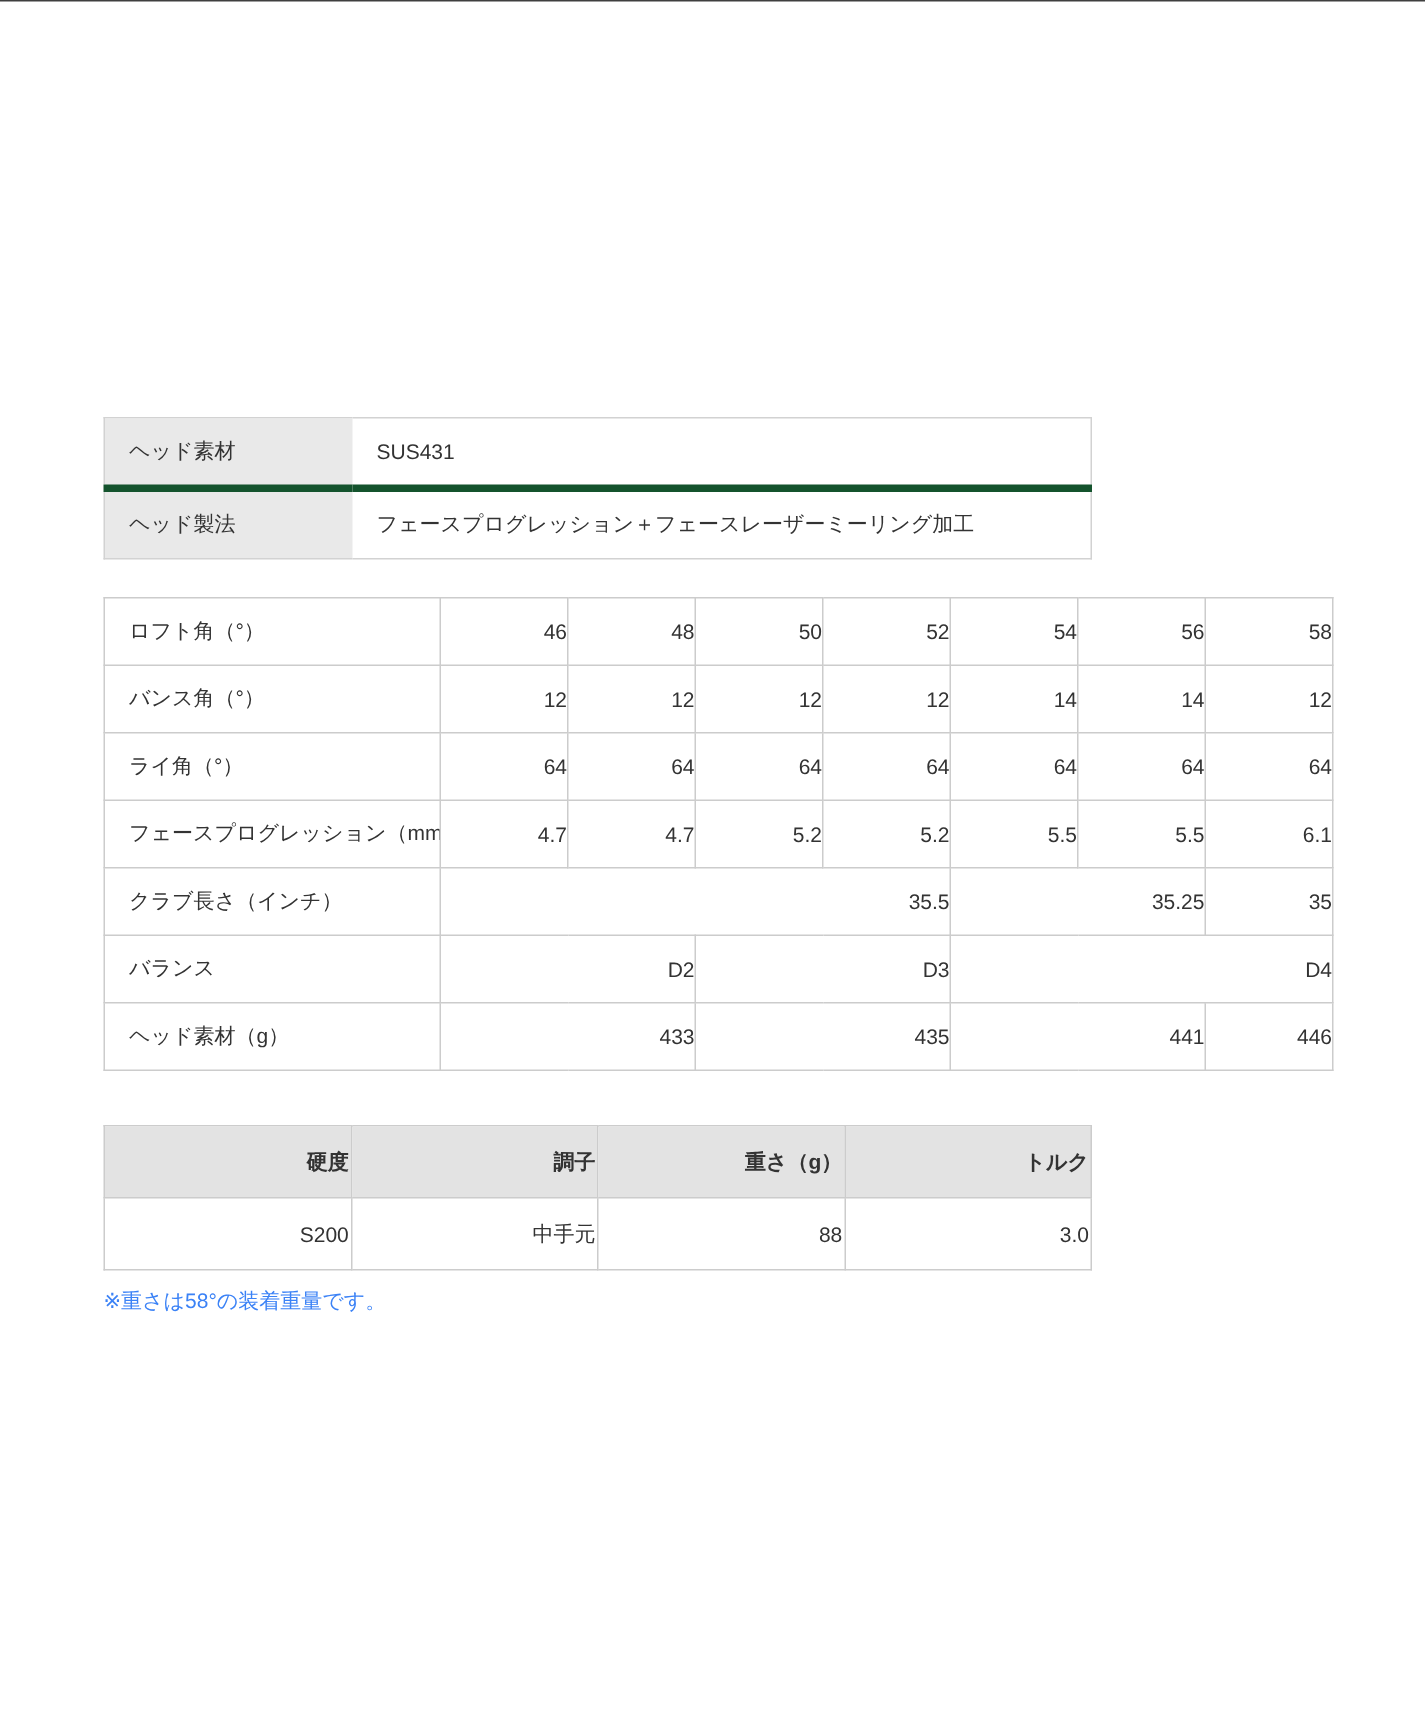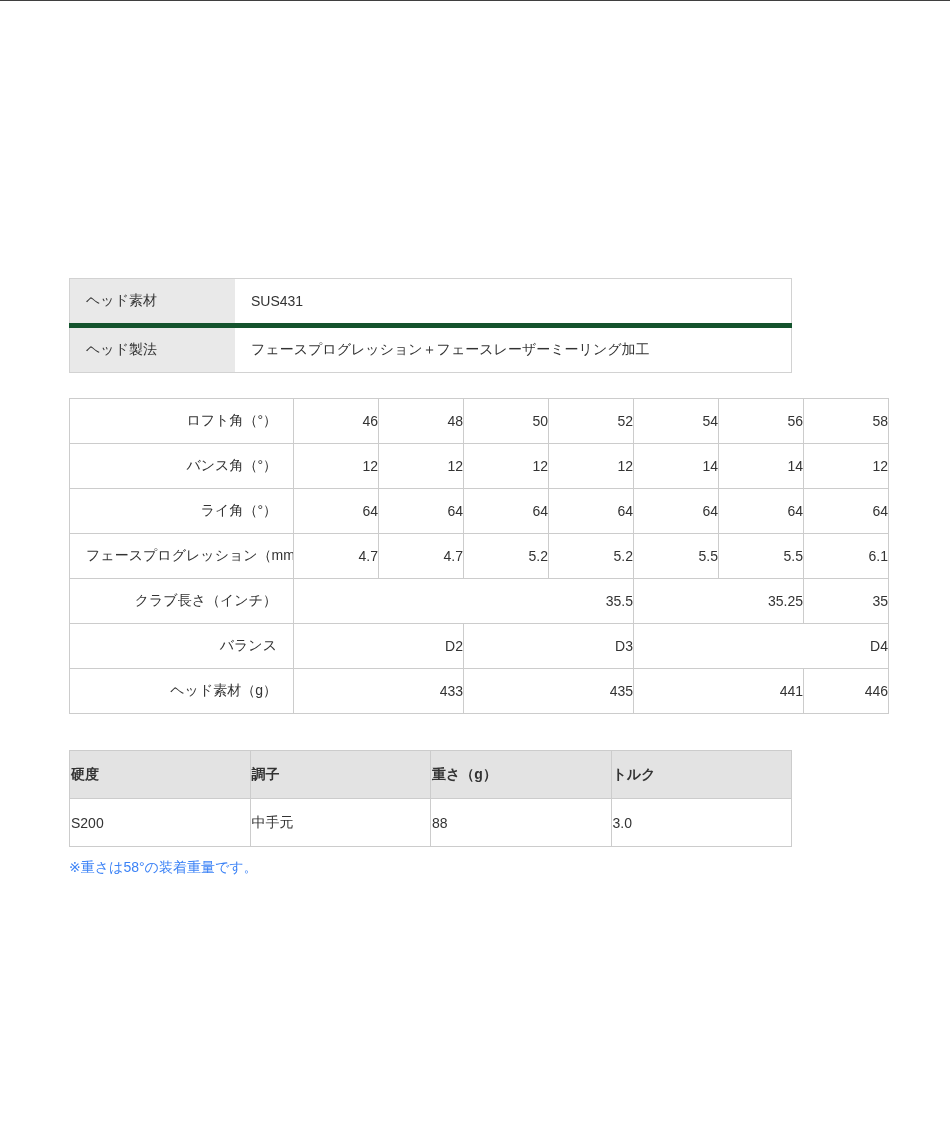--- a/index.html
+++ b/index.html
@@ -25,21 +25,21 @@
   }
   .page {
     position: absolute;
     left: 69px;
     top: 278px;
     width: 819px;
   }
   table {
     border-collapse: collapse;
     table-layout: fixed;
-    width: 723px;
+    width: 659px;
   }
 
   
   .head-table {
     margin-bottom: 25px;
     border: 1px solid #d2d2d2;
   }
   .head-table td {
     height: 44px;
     vertical-align: middle;
@@ -61,35 +61,35 @@
   }
   .spec-table th,
   .spec-table td {
     border: 1px solid #cccccc;
     height: 44px;
     vertical-align: middle;
     overflow: hidden;
     white-space: nowrap;
   }
   .spec-table th.s-label {
-    text-align: right;
+    text-align: left;
     font-weight: normal;
     padding: 0 16px;
   }
   .spec-table td {
     text-align: right;
     padding: 0;
   }
 
   
   .shaft-table th,
   .shaft-table td {
     border: 1px solid #cccccc;
     height: 45px;
-    text-align: left;
+    text-align: right;
     vertical-align: middle;
     overflow: hidden;
     white-space: nowrap;
   }
   .shaft-table th {
     background: #e3e3e3;
     font-weight: bold;
   }
 
   

